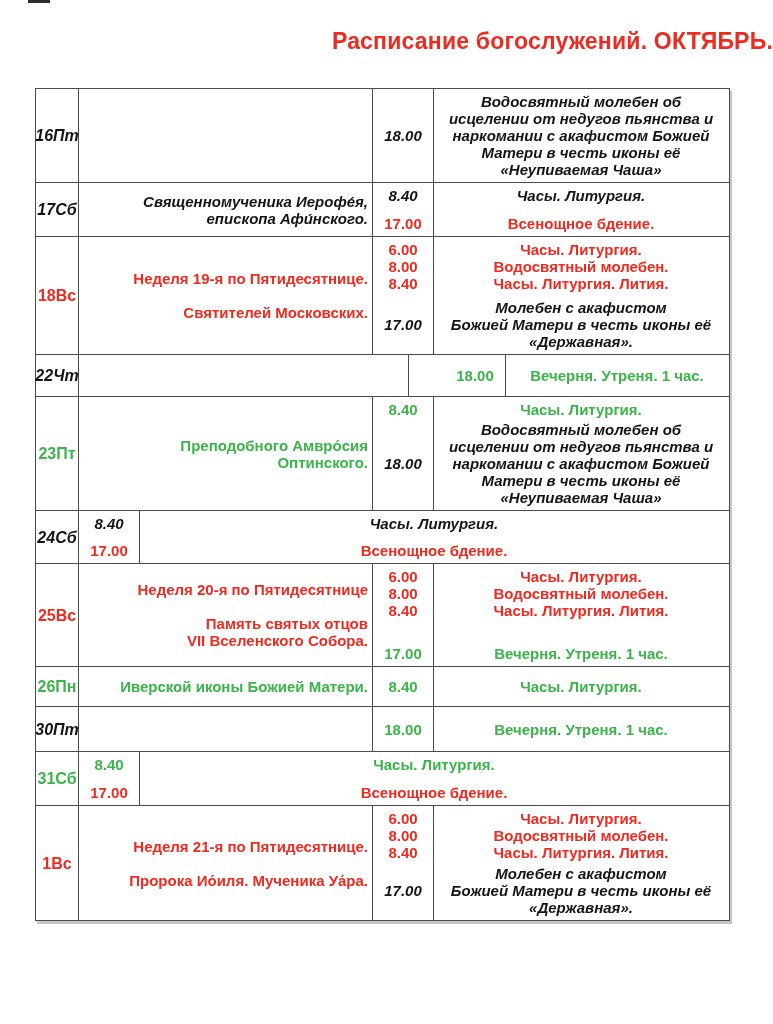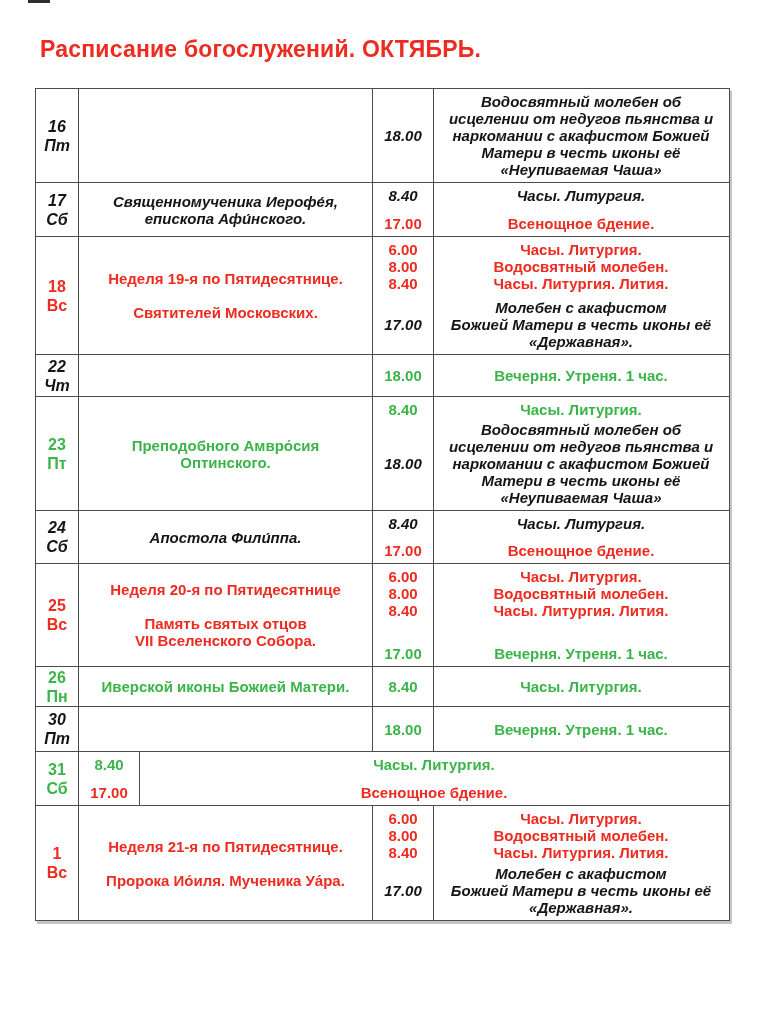--- a/index.html
+++ b/index.html
@@ -10,51 +10,51 @@
     font-family: "Liberation Sans", sans-serif;
     font-weight: 700;
     color: var(--black, #111);
     overflow: hidden;
   }
   .scan-artifact {
     position: absolute; left: 28px; top: 0;
     width: 22px; height: 3px; background: #2e2e2e;
   }
   .page-title {
-    margin-top: 36px;
-    text-align: left;
+    margin-top: 28px;
+    text-align: right;
     font-size: 23px;
     letter-spacing: 0.2px;
     color: var(--red, #ed2b20);
     padding-left: 40px;
   }
   .table {
     position: absolute;
     left: 35px; top: 88px;
     width: 695px;
     border: 1px solid #4c4c4c;
     box-shadow: 2px 3px 0 #c4c4c4;
     background: #fff;
   }
   .row { display: flex; }
   .row + .row { border-top: 1px solid #4c4c4c; }
   .cell-date {
     width: 43px;
     border-right: 1px solid #4c4c4c;
-    display: flex; flex-direction: column;
+    display: flex; flex-direction: row;
     justify-content: center; align-items: center;
     font-size: 16px; line-height: 19px;
     text-align: center;
   }
   .cell-feast {
     width: 294px;
     border-right: 1px solid #4c4c4c;
     display: flex; flex-direction: column;
     justify-content: center;
-    text-align: center;
+    text-align: right;
     font-size: 15px; line-height: 17px;
     white-space: pre-line;
     padding: 2px 4px;
   }
   .cell-right {
     flex: 1;
     position: relative;
     display: flex; flex-direction: column;
     justify-content: space-between;
     padding: 3px 0;
@@ -149,21 +149,21 @@
 Часы. Литургия. Лития.</div>
         </div>
         <div class="group mode-para">
           <div class="g-times c-black">17.00</div>
           <div class="g-services c-black">Молебен с акафистом
 Божией Матери в честь иконы её
 «Державная».</div>
         </div>
       </div>
     </div>
-    <div class="row" style="min-height: 42px;">
+    <div class="row" style="min-height: 42px; gap: 36px;">
       <div class="cell-date c-black">
         <div class="">22</div>
         <div class="">Чт</div>
       </div>
       <div class="cell-feast c-black"></div>
       <div class="cell-right single">
         <div class="group mode-para">
           <div class="g-times c-green">18.00</div>
           <div class="g-services c-green">Вечерня. Утреня. 1 час.</div>
         </div>
@@ -189,21 +189,20 @@
 Матери в честь иконы её
 «Неупиваемая Чаша»</div>
         </div>
       </div>
     </div>
     <div class="row" style="min-height: 53px;">
       <div class="cell-date c-black">
         <div class="">24</div>
         <div class="">Сб</div>
       </div>
-      <div class="cell-feast c-black">Апостола Фили́ппа.</div>
       <div class="cell-right">
         <div class="group mode-para">
           <div class="g-times c-black">8.40</div>
           <div class="g-services c-black">Часы. Литургия.</div>
         </div>
         <div class="group mode-para">
           <div class="g-times c-red">17.00</div>
           <div class="g-services c-red">Всенощное бдение.</div>
         </div>
       </div>

